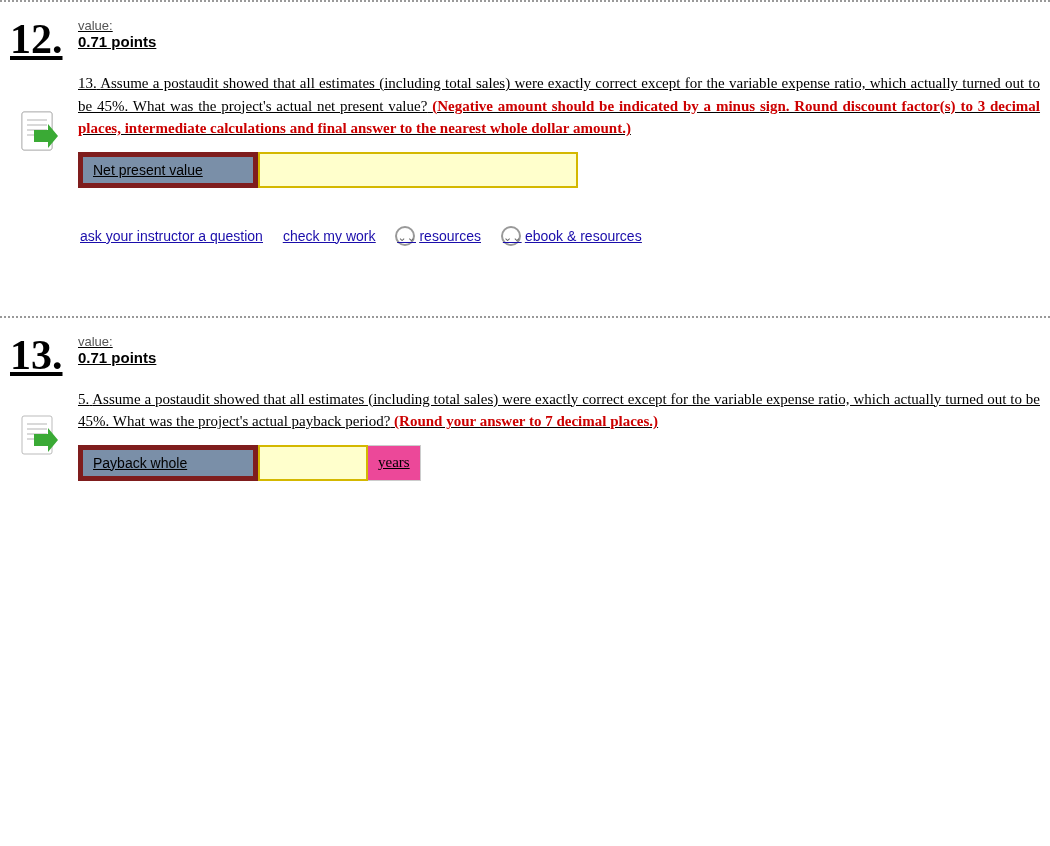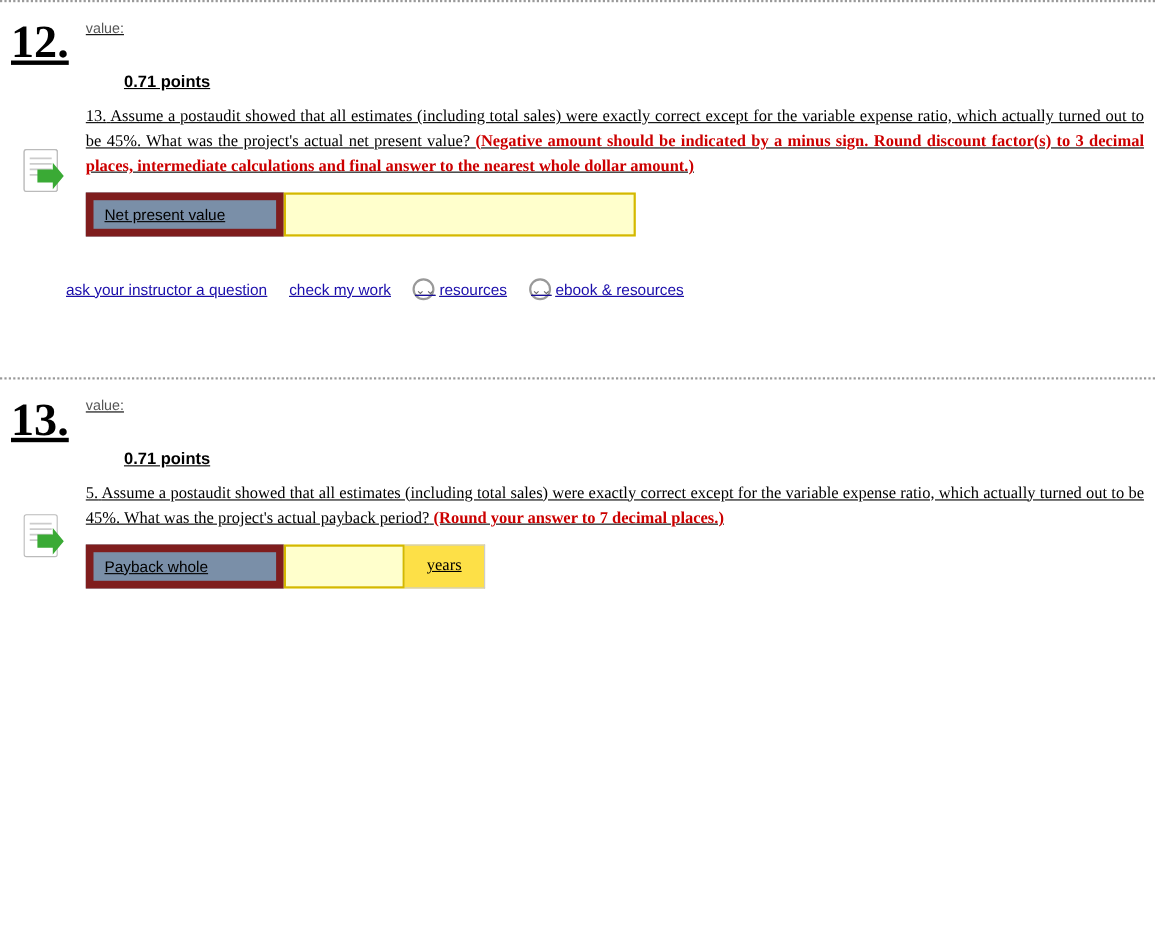--- a/index.html
+++ b/index.html
@@ -22,33 +22,32 @@
     }
     .question-number {
       font-size: 42px;
       font-weight: bold;
       line-height: 1;
       margin-right: 8px;
       min-width: 60px;
     }
     .question-meta {
       display: flex;
-      flex-direction: row;
+      flex-direction: column;
       justify-content: center;
     }
     .value-label {
       font-size: 13px;
       color: #555;
       font-family: Arial, sans-serif;
     }
     .points-label {
       font-size: 15px;
       font-weight: bold;
       font-family: Arial, sans-serif;
-      margin-top: 48px;
     }
     .question-body {
       display: flex;
       align-items: center;
       padding: 6px 10px 14px 20px;
     }
     .icon-area {
       margin-right: 14px;
       margin-top: 4px;
       flex-shrink: 0;
@@ -72,50 +71,50 @@
       margin-top: 8px;
       margin-bottom: 10px;
       max-width: 500px;
     }
     .input-label {
       background: #7a8fa8;
       color: #000;
       padding: 5px 10px;
       font-size: 14px;
       font-family: Arial, sans-serif;
-      border: 7px solid #7f1d1d;
+      border: 5px solid #7f1d1d;
       white-space: nowrap;
       display: flex;
       align-items: center;
       min-width: 180px;
     }
     .input-field {
       border: 2px solid #d4b800;
       background: #ffffcc;
       padding: 4px 8px;
       font-size: 14px;
       outline: none;
       min-width: 120px;
       flex: 1;
     }
     .input-suffix {
-      padding: 5px 20px;
-      font-size: 15px;
-      display: flex;
-      align-items: center;
-      background: #fde047;
+      padding: 5px 10px;
+      font-size: 15px;
+      display: flex;
+      align-items: center;
+      background: #ec4899;
       border: 1px solid #ccc;
       border-left: none;
     }
     .footer-links {
       display: flex;
       align-items: center;
       gap: 20px;
       margin-top: 14px;
-      padding-left: 60px;
+      padding-left: 80px;
       flex-wrap: wrap;
     }
     .footer-link {
       color: #1a0dab;
       text-decoration: underline;
       font-size: 14px;
       font-family: Arial, sans-serif;
       cursor: pointer;
       background: none;
       border: none;

